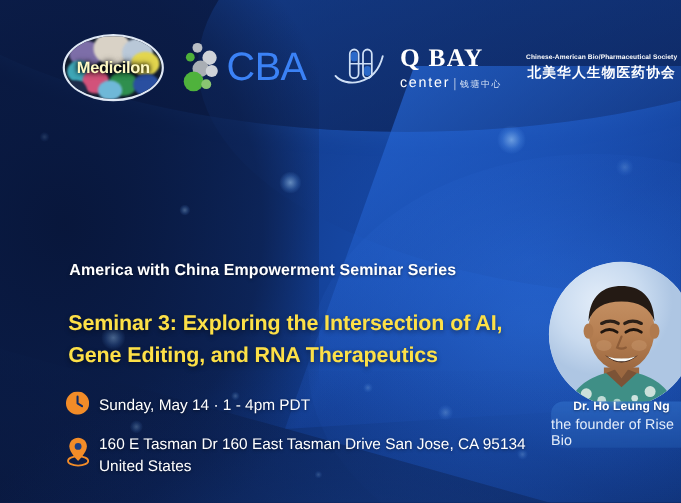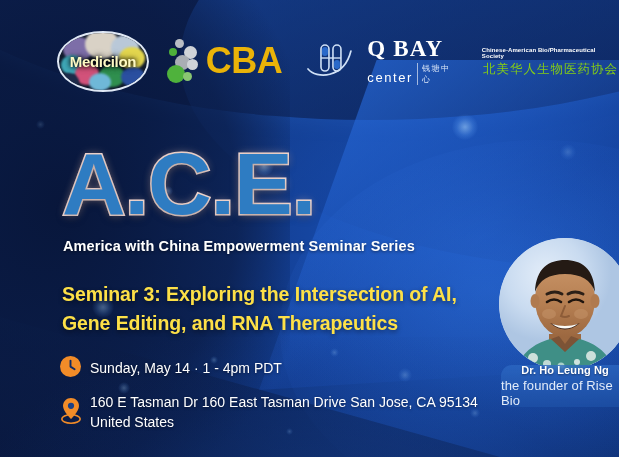--- a/index.html
+++ b/index.html
@@ -114,21 +114,21 @@
     font-weight: 700;
     letter-spacing: -0.3px;
     text-shadow: 0 0 4px rgba(0,0,0,0.95), 0 0 7px rgba(0,0,0,0.8);
   }
 
   
   .logo-cba { margin-left: 18px; display: flex; align-items: center; gap: 5px; }
   .cba-dots { position: relative; width: 34px; height: 44px; }
   .cba-dot { position: absolute; border-radius: 50%; }
   .cba-letters {
-    color: #eab308; font-size: 36px; font-weight: 700;
+    color: #3b82f6; font-size: 36px; font-weight: 400;
     letter-spacing: -0.5px; line-height: 1;
   }
   .cba-sub {
     color: #ffffff; font-size: 8.5px; font-weight: 700;
     line-height: 1.45; margin-left: 3px; letter-spacing: 0.1px;
   }
 
   
   .logo-qbay { margin-left: 24px; display: flex; align-items: center; gap: 13px; }
   .qbay-mark { width: 48px; height: 44px; }
@@ -143,21 +143,21 @@
   }
   .qbay-cn { color: #d8e4f6; font-size: 8px; letter-spacing: 1.5px; border-left: 1px solid rgba(255,255,255,0.6); padding-left: 4px;}
 
   
   .logo-cabs { margin-left: 22px; display: flex; flex-direction: column; align-items: center; }
   .cabs-word {
     color: #fff; font-size: 31px; font-weight: 700; line-height: 1;
     letter-spacing: -0.5px;
   }
   .cabs-en { color: #ffffff; font-size: 6px; font-weight: 700; letter-spacing: 0.1px; margin-top: 3px; }
-  .cabs-cn { color: #84cc16; font-size: 12.5px; font-weight: 400; letter-spacing: 1px; margin-top: 2px; }
+  .cabs-cn { color: #ffffff; font-size: 12.5px; font-weight: 700; letter-spacing: 1px; margin-top: 2px; }
 
   
   .ace {
     position: absolute;
     left: 62px; top: 140px;
     font-size: 88px;
     font-weight: 700;
     letter-spacing: -1px;
     line-height: 1;
     color: #2e7cc2;
@@ -303,21 +303,20 @@
         </div>
       </div>
     </div>
 
     <div class="logo logo-cabs">
       <span class="cabs-en">Chinese-American Bio/Pharmaceutical Society</span>
       <span class="cabs-cn">北美华人生物医药协会</span>
     </div>
   </div>
 
-  <div class="ace">A.C.E.</div>
   <div class="ace-sub">America with China Empowerment Seminar Series</div>
 
   <div class="headline">Seminar 3: Exploring the Intersection of AI, Gene Editing, and RNA Therapeutics</div>
 
   <div class="details">
 
     <div class="drow">
       <div class="drow-icon">
         <svg width="21" height="21" viewBox="0 0 21 21">
           <circle cx="10.5" cy="10.5" r="10.5" fill="#F28C28"></circle>

